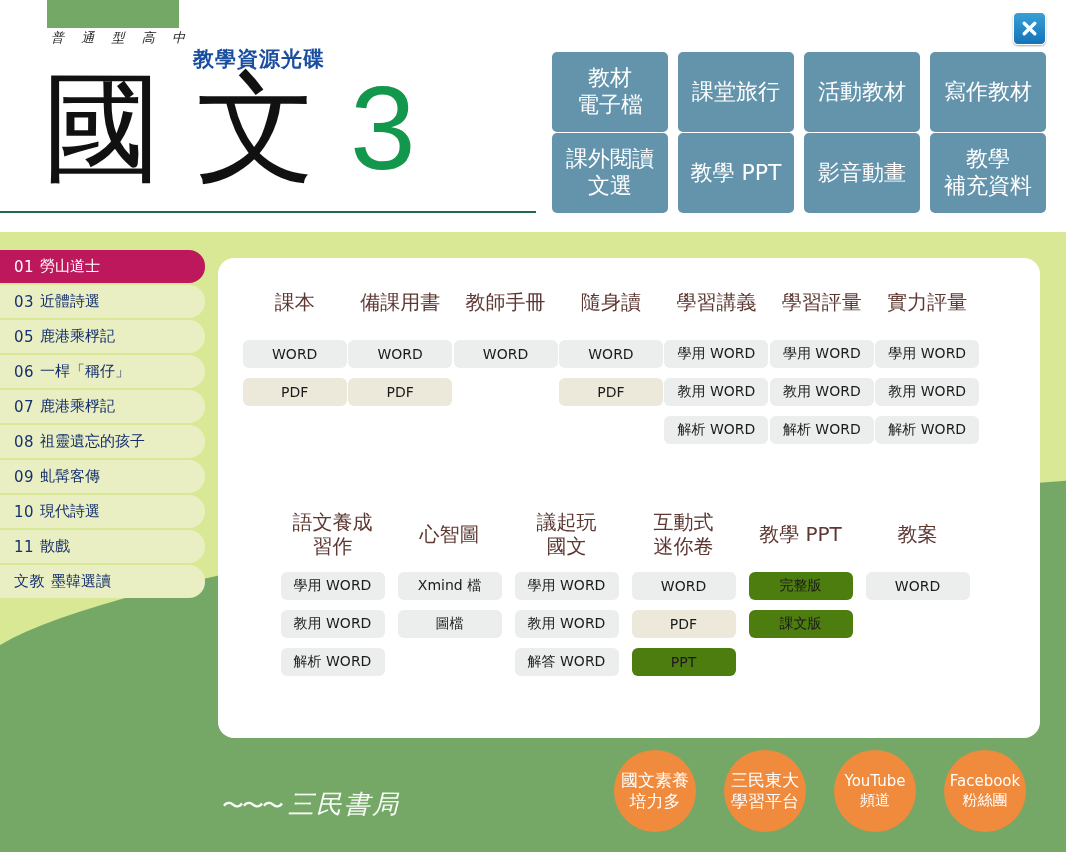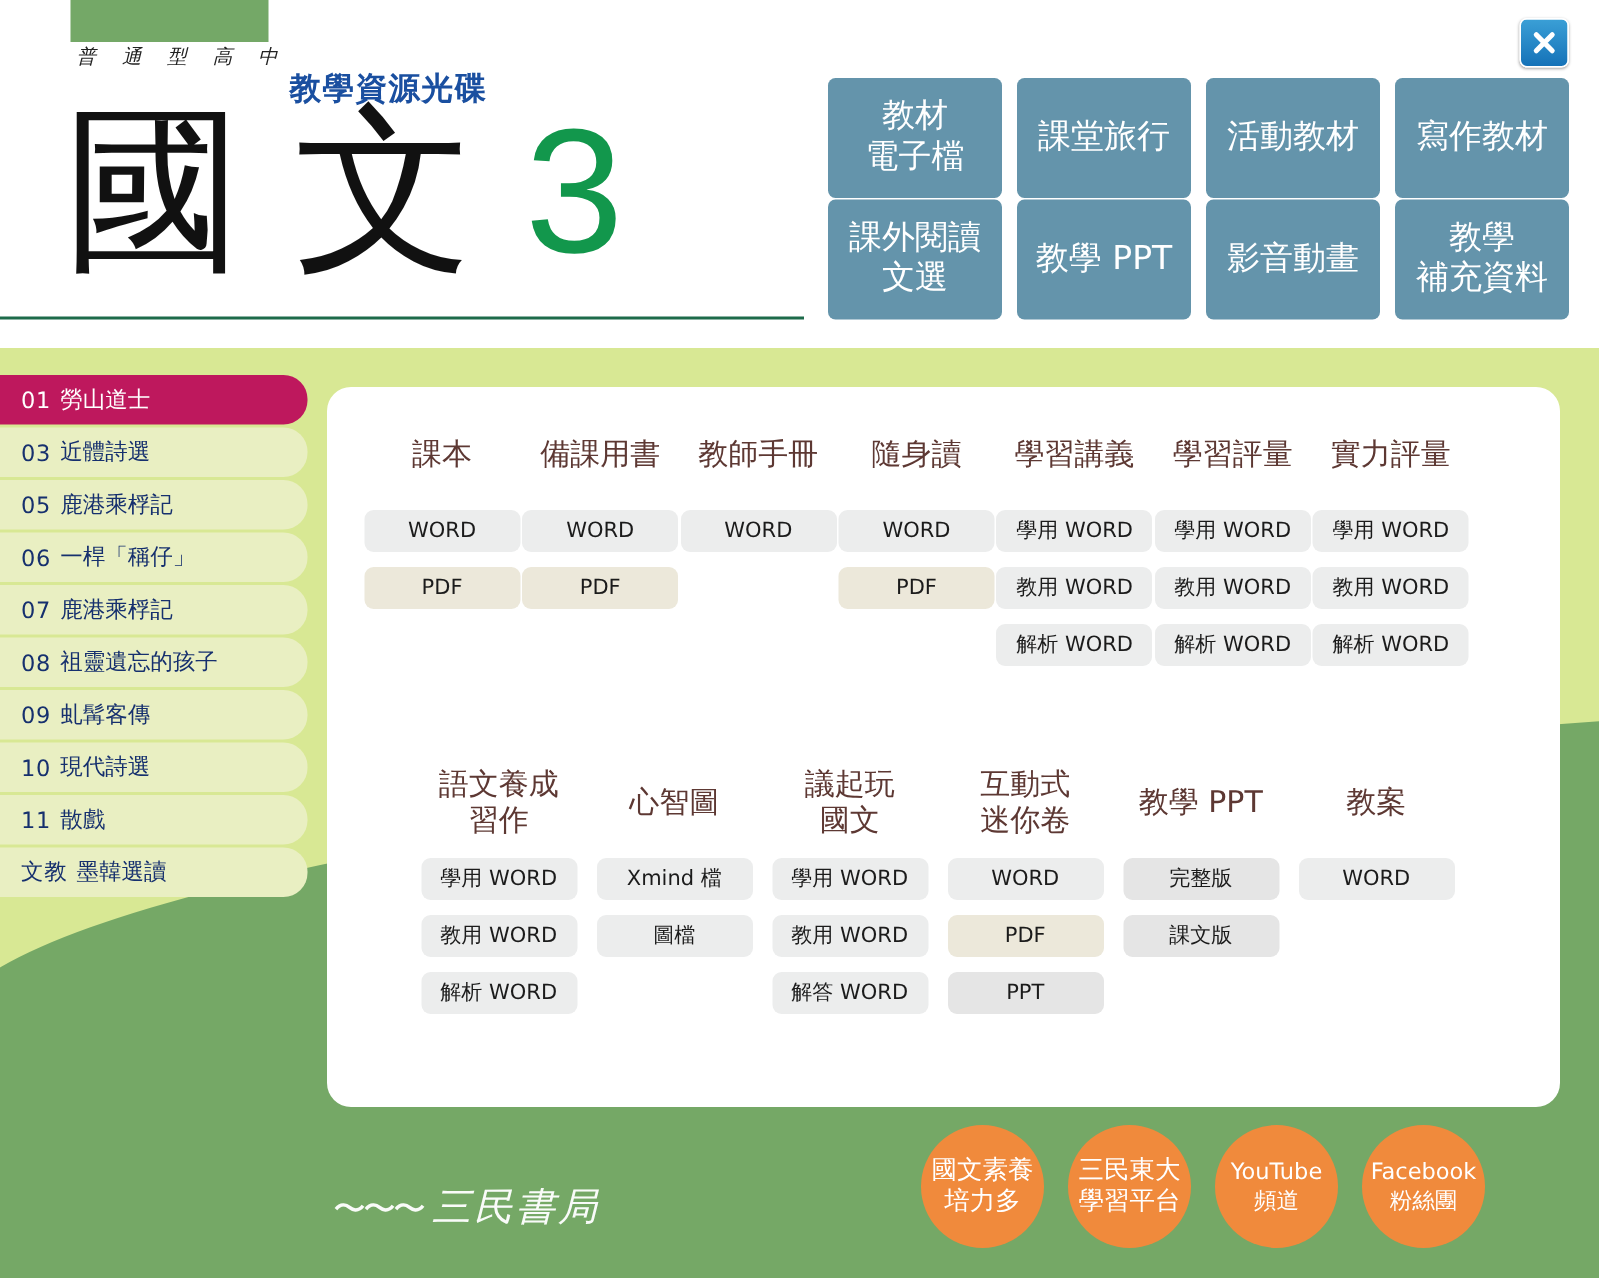--- a/index.html
+++ b/index.html
@@ -120,33 +120,33 @@
   }
   .chip{
     width:104px;height:28px;border-radius:6px;
     display:flex;align-items:center;justify-content:center;
     font-size:14px;color:#1b1b1b;margin-bottom:10px;
     font-family:"DejaVu Sans","Liberation Sans",sans-serif;
     cursor:pointer;white-space:nowrap;user-select:none;
   }
   .chip.word{background:#eceded;}
   .chip.pdf{background:#ece8da;}
-  .chip.ppt{background:#e5e5e5;}
+  .chip.ppt{background:#4d7c0f;}
 
   
   #publisher{
     position:absolute;left:222px;top:787px;
     color:#ffffff;font-size:26px;letter-spacing:2px;
     font-family:"DejaVu Serif","Liberation Serif",serif;
     font-style:italic;white-space:nowrap;
     opacity:.96;
   }
   #publisher .waves{font-style:normal;letter-spacing:-2px;margin-right:6px;font-size:22px;}
 
-  #circles{position:absolute;left:614px;top:750px;display:flex;gap:16px;}
+  #circles{position:absolute;left:614px;top:750px;display:flex;gap:28px;}
   .circle{
     width:82px;height:82px;border-radius:50%;
     background:#f08a3c;color:#fff;
     display:flex;align-items:center;justify-content:center;
     text-align:center;font-size:17px;line-height:1.25;
     font-family:"DejaVu Sans","Liberation Sans",sans-serif;
     white-space:pre-line;cursor:pointer;user-select:none;
   }
   .circle.en{font-size:15px;}
 </style>

